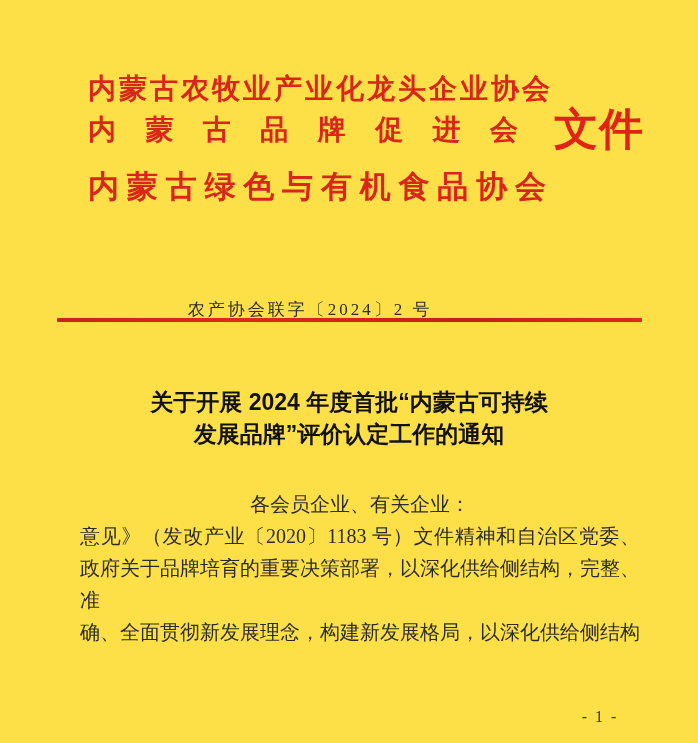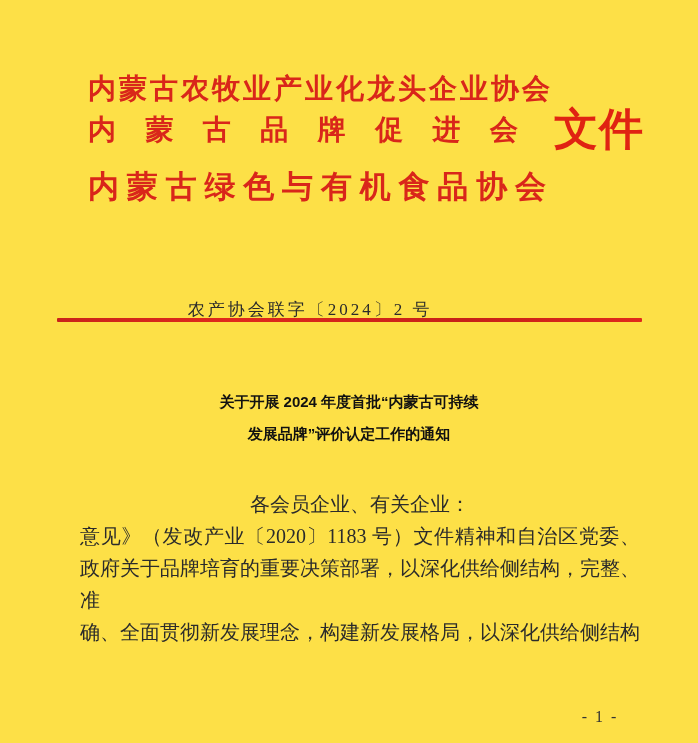--- a/index.html
+++ b/index.html
@@ -93,21 +93,21 @@
   
   .title {
     position: absolute;
     top: 386px;
     left: 0;
     width: 698px;
     margin: 0;
     text-align: center;
     font-family: "Liberation Sans", "DejaVu Sans", sans-serif;
     font-weight: bold;
-    font-size: 15px;
+    font-size: 23px;
     line-height: 32px;
     color: #111111;
   }
 
   
   .body-block {
     position: absolute;
     left: 80px;
     top: 488px;
     width: 560px;

